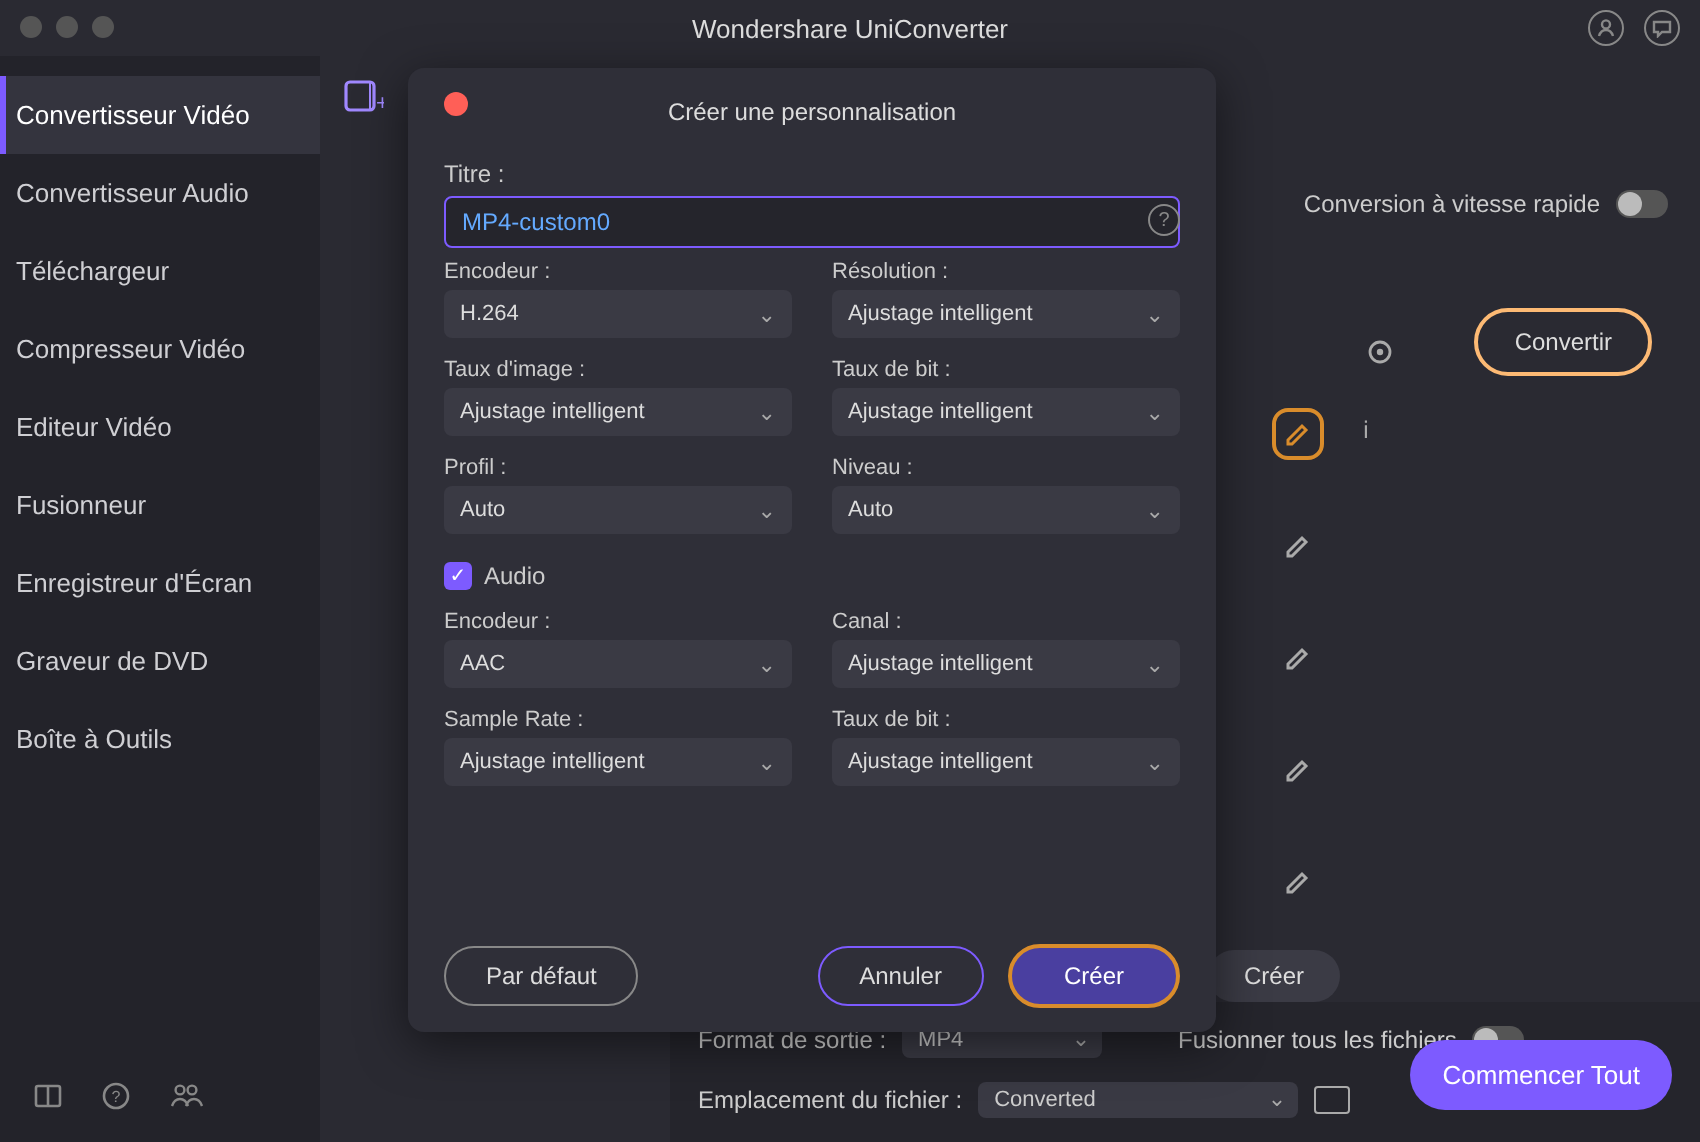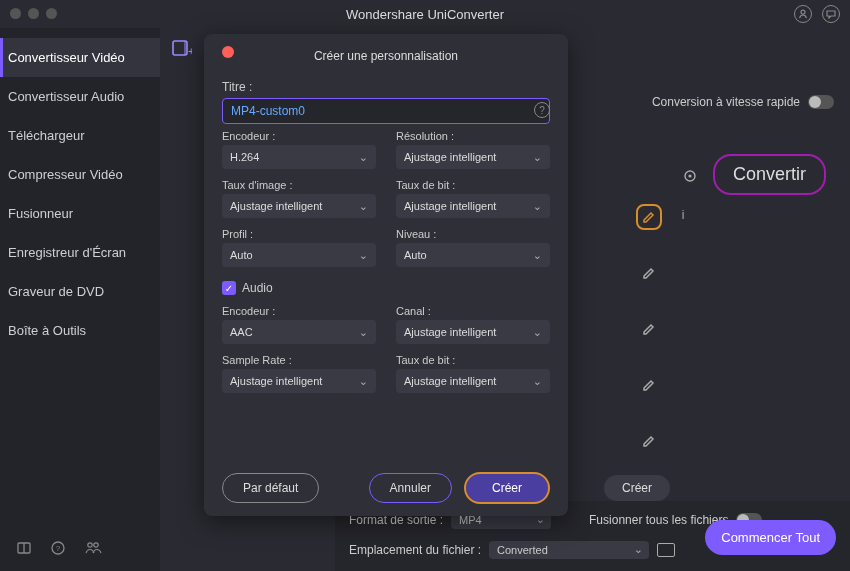--- a/index.html
+++ b/index.html
@@ -23,21 +23,21 @@
   .side-bottom span { cursor:pointer; }
 
   
   .content { flex:1; position:relative; background:#2a2a32; }
   .toolbar { height:40px; display:flex; align-items:center; padding:0 10px; gap:8px;}
   .tool-ico { width:22px; height:22px; color:#a088ff; display:flex; align-items:center; justify-content:center;}
   .conv-speed { position:absolute; right:16px; top:52px; color:#ccc; font-size:12px; display:flex; align-items:center; gap:8px;margin-top:15px;}
   .toggle-pill { width:26px; height:14px; border-radius:8px; background:#555; position:relative;}
   .toggle-pill::after{content:""; position:absolute; left:1px; top:1px; width:12px; height:12px; border-radius:50%; background:#bbb;}
 
-  .convert-btn { position:absolute; right:24px; top:126px; padding:8px 18px; border:2px solid #a21caf; border-radius:18px; color:#ddd; font-size:18px; background:transparent; cursor:pointer;text-align:center;}
+  .convert-btn { position:absolute; right:24px; top:126px; padding:8px 18px; border:2px solid #fdba74; border-radius:18px; color:#ddd; font-size:12px; background:transparent; cursor:pointer;text-align:center;}
   .row-ico-col { position:absolute; left:186px; top:180px; display:flex; flex-direction:column; gap:28px;}
   .shape-ico { width:20px; height:20px; border:1.5px solid #888; border-radius:50%; position:relative;}
   .shape-rect { width:20px; height:16px; border:1.5px solid #888; border-radius:3px; position:relative;}
   .edit-col { position:absolute; right:188px; top:176px; display:flex; flex-direction:column; gap:30px;}
   .edit-ico { width:26px; height:26px; display:flex; align-items:center; justify-content:center; color:#aaa;}
   .edit-ico.hl { border:2px solid #d98c2b; border-radius:8px; color:#d98c2b;}
   .info-icon-right { position:absolute; right:158px; top:178px; width:18px; height:18px; color:#aaa; display:flex; align-items:center; justify-content:center;}
   .gear-icon-right { position:absolute; right:152px; top:140px; color:#aaa;}
 
   .create-pill { position:absolute; right:180px; bottom:70px; padding:6px 18px; background:#3b3b45; border-radius:14px; color:#ddd; font-size:12px; cursor:pointer; border:none;}
@@ -46,21 +46,21 @@
   .search-ico { position:absolute; left:196px; bottom:80px; width:22px; height:22px; border-radius:4px; background:#3a3a44; color:#ccc; display:flex; align-items:center; justify-content:center; }
 
   .brow { display:flex; align-items:center; gap:8px; height:30px; font-size:12px; color:#ccc;}
   .mini-select { background:#3a3a44; padding:3px 26px 3px 8px; border-radius:4px; color:#ccc; position:relative; min-width:100px; font-size:11px;}
   .mini-select::after { content:"⌄"; position:absolute; right:6px; top:2px; color:#aaa;}
   .merge-toggle { margin-left:30px; display:flex; align-items:center; gap:8px;}
   .folder-ico { width:18px; height:14px; border:1.5px solid #aaa; border-radius:2px; display:inline-block;}
   .start-all { position:absolute; right:14px; bottom:16px; padding:10px 16px; background:#7d5bff; color:#fff; border:none; border-radius:20px; font-size:13px; cursor:pointer; font-weight:500;}
 
   
-  .modal { position:absolute; left:204px; top:34px; width:364px; height:482px; background:#2f2f38; border-radius:8px; box-shadow:0 6px 24px rgba(0,0,0,.5); z-index:50; padding:10px 18px 14px 18px; color:#ccc;}
+  .modal { position:absolute; left:204px; top:34px; width:404px; height:482px; background:#2f2f38; border-radius:8px; box-shadow:0 6px 24px rgba(0,0,0,.5); z-index:50; padding:10px 18px 14px 18px; color:#ccc;}
   .modal-header { display:flex; justify-content:center; position:relative; height:24px; align-items:center;}
   .modal-header .close { position:absolute; left:0; top:2px; width:12px; height:12px; background:#ff5f57; border-radius:50%;}
   .modal-title{ font-size:12px; color:#ddd;}
   .help-ico { position:absolute; right:18px; top:68px; width:16px; height:16px; border:1.2px solid #888; border-radius:50%; font-size:10px; display:flex; align-items:center; justify-content:center; color:#888;}
   .field-label { font-size:12px; color:#ccc; margin-top:12px; margin-bottom:4px;}
   .title-input { width:100%; background:#25252c; border:1.5px solid #7d5bff; border-radius:4px; color:#64aaff; padding:5px 8px; font-size:12px;}
   .section-title { font-size:12px; color:#ccc; margin-top:14px;}
   .grid2 { display:grid; grid-template-columns:1fr 1fr; gap:10px 20px; margin-top:6px;}
   .sub-label { font-size:11px; color:#ccc; margin-bottom:3px;}
   .dd { background:#3a3a44; border-radius:4px; padding:4px 8px; font-size:11px; color:#ddd; position:relative; height:24px; display:flex; align-items:center;}
@@ -100,20 +100,21 @@
   </div>
 </div>
 
 <div class="main">
 
   <div class="sidebar">
     <div class="side-item active"><span>Convertisseur Vidéo</span></div>
     <div class="side-item"><span>Convertisseur Audio</span></div>
     <div class="side-item"><span>Téléchargeur</span></div>
     <div class="side-item"><span>Compresseur Vidéo</span></div>
+    <div class="side-item"><span>Editeur Vidéo</span></div>
     <div class="side-item"><span>Fusionneur</span></div>
     <div class="side-item"><span>Enregistreur d'Écran</span></div>
     <div class="side-item"><span>Graveur de DVD</span></div>
     <div class="side-item"><span>Boîte à Outils</span></div>
     <div class="side-bottom">
       <span><svg width="16" height="16" viewBox="0 0 16 16">
             <rect x="2" y="3" width="12" height="10" rx="1" fill="none" stroke="#888" stroke-width="1.3"></rect>
             <line x1="8" y1="3" x2="8" y2="13" stroke="#888" stroke-width="1.3"></line>
           </svg></span>
       <span><svg width="16" height="16" viewBox="0 0 16 16">

